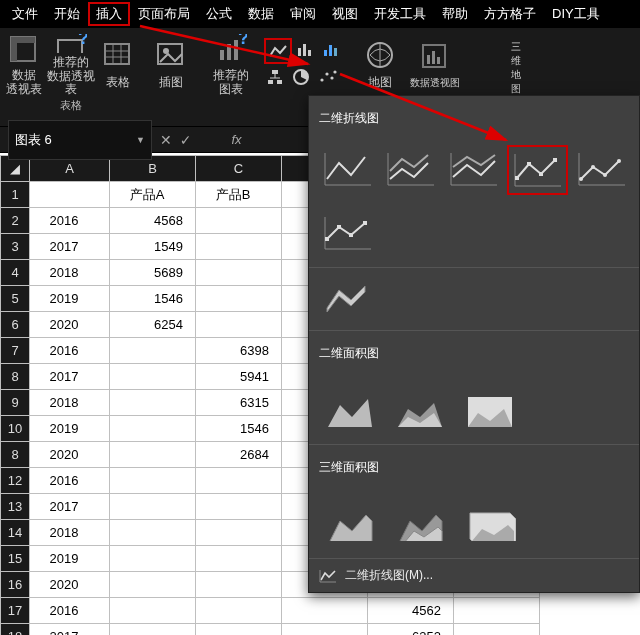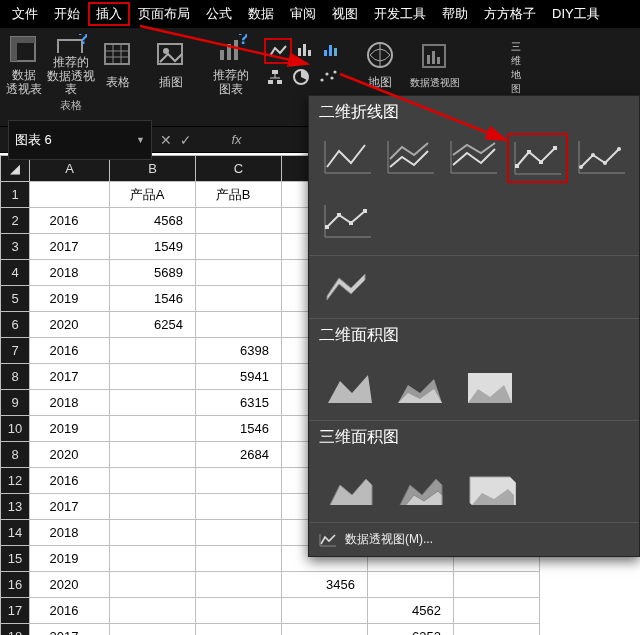--- a/index.html
+++ b/index.html
@@ -34,21 +34,21 @@
   .sheet th,.sheet td{border:1px solid #bfbfbf;height:23px;font-size:13px;font-family:Arial,sans-serif;}
   .sheet th{background:#1a1a1a;color:#ddd;font-weight:normal;text-align:center;}
   .sheet .rowhdr{width:26px;background:#1a1a1a;color:#ddd;text-align:center;}
   .sheet td{text-align:right;padding-right:12px;}
   .sheet td.txt{text-align:center;}
   .colA{width:80px;} .colB{width:86px;} .colC{width:86px;} .colD{width:86px;} .colE{width:86px;} .colF{width:86px;}
   .sheet .r1 td{text-align:center;}
 
   
   .dropdown{position:absolute;left:308px;top:95px;width:330px;background:#404040;color:#eee;box-shadow:0 4px 12px rgba(0,0,0,.6);border:1px solid #222;z-index:5;}
-  .dropdown .sec-title{font-size:16px;padding:6px 10px;color:#fff;}
+  .dropdown .sec-title{font-size:12px;padding:14px 10px;color:#fff;}
   .dropdown .thumbs{display:flex;padding:4px 8px 10px 8px;gap:4px;}
   .thumb{width:58px;height:46px;display:flex;align-items:center;justify-content:center;border:1px solid transparent;}
   .thumb svg{width:52px;height:40px;}
   .thumb.highlight{border:2px solid #c00;}
   .dropdown .thumbs.big .thumb{width:64px;height:52px;}
   .dropdown hr{border:none;border-top:1px solid #555;margin:0;}
   .dropdown .more{display:flex;align-items:center;gap:8px;padding:8px 10px;font-size:12px;}
   .dropdown .more svg{width:18px;height:16px;}
 
   
@@ -525,21 +525,21 @@
           </svg>
         </div>
   </div>
   <hr>
   <div class="more">
     <svg>
           <polyline points="2,12 6,5 10,9 16,3" fill="none" stroke="#ddd" stroke-width="1.6"></polyline>
           <line x1="1" y1="14" x2="17" y2="14" stroke="#888"></line>
           <line x1="1" y1="14" x2="1" y2="2" stroke="#888"></line>
         </svg>
-    <span>数据透视图(M)...</span>
+    <span>二维折线图(M)...</span>
   </div>
 </div>
 
 <svg class="arrows">
   <defs>
         <marker id="ah" markerWidth="10" markerHeight="10" refX="8" refY="3" orient="auto">
           <path d="M0,0 L0,6 L9,3 z" fill="#d00"></path>
         </marker>
       </defs>
   <line x1="140" y1="26" x2="308" y2="64" stroke="#d00" stroke-width="2.5" marker-end="url(#ah)"></line>

